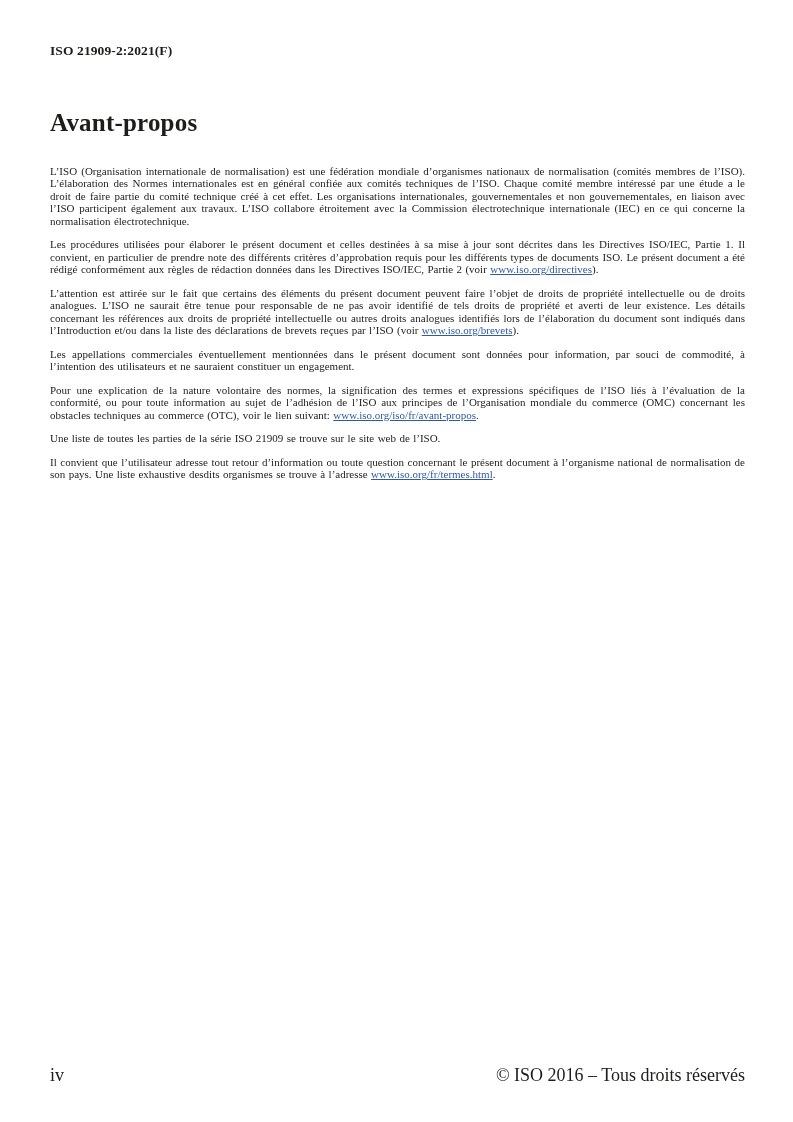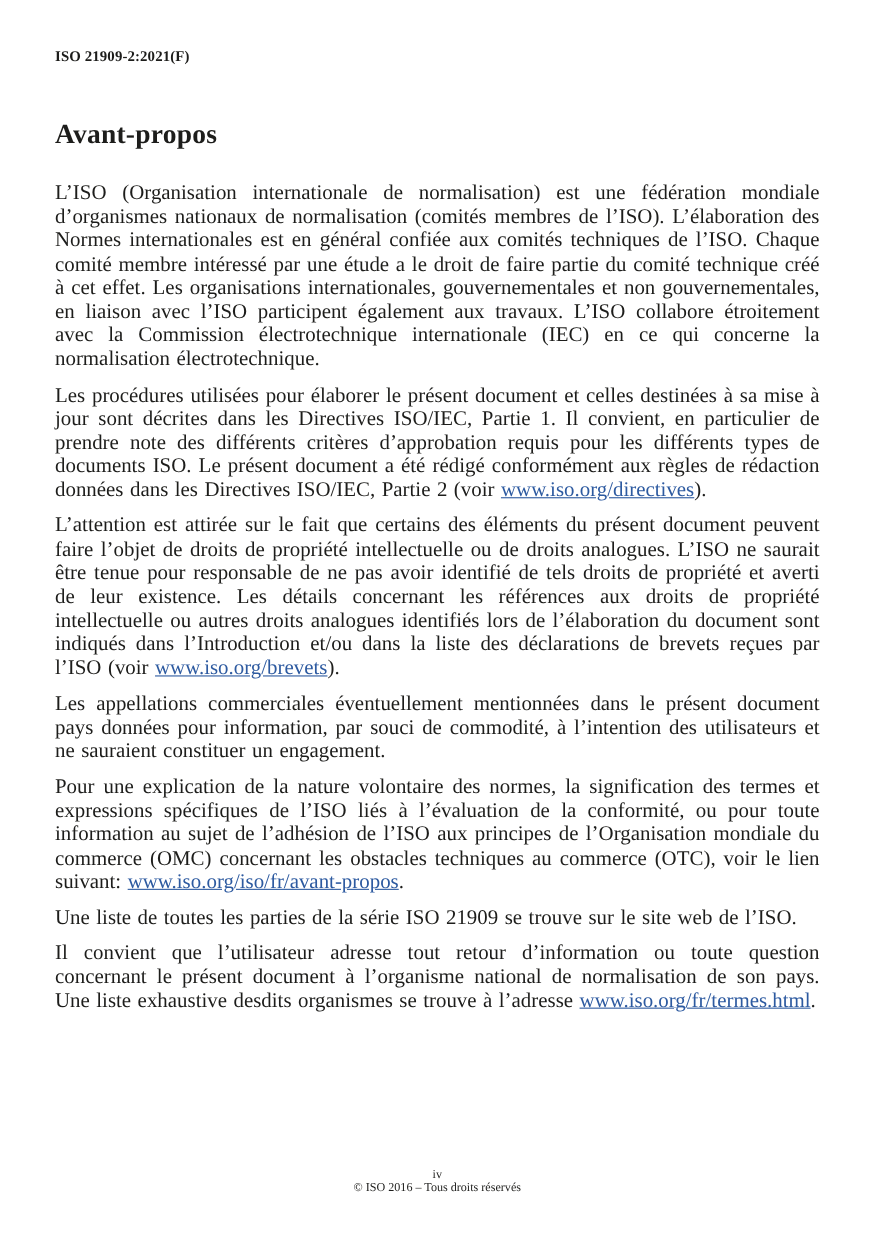--- a/index.html
+++ b/index.html
@@ -23,58 +23,57 @@
     font-size: 13.5px;
     letter-spacing: 0.1px;
   }
   h1.page-title {
     font-size: 25px;
     font-weight: bold;
     margin: 50px 0 28px 0;
     letter-spacing: 0.2px;
   }
   .body-paragraphs p {
-    font-size: 19px;
+    font-size: 11px;
     line-height: 1.135;
     text-align: justify;
     margin: 0 0 11px 0;
     word-spacing: 0.06em;
   }
   .body-paragraphs a {
     color: var(--link-color);
     text-decoration: underline;
     cursor: pointer;
   }
   .body-paragraphs em { font-style: italic; }
   .footer {
     position: absolute;
     left: 50px;
     right: 48px;
     bottom: 36px;
     display: flex;
     justify-content: space-between;
-    align-items: center;
-    font-size: 11px;
-    flex-direction: column;
+    align-items: flex-end;
+    font-size: 18px;
   }
 </style>
 </head>
 <body>
 
 <div class="page">
   <div class="content">
     <div class="doc-ref">ISO 21909-2:2021(F)</div>
 
     <h1 class="page-title">Avant-propos</h1>
 
     <div class="body-paragraphs">
         <p><span>L’ISO (Organisation internationale de normalisation) est une fédération mondiale d’organismes nationaux de normalisation (comités membres de l’ISO). L’élaboration des Normes internationales est en général confiée aux comités techniques de l’ISO. Chaque comité membre intéressé par une étude a le droit de faire partie du comité technique créé à cet effet. Les organisations internationales, gouvernementales et non gouvernementales, en liaison avec l’ISO participent également aux travaux. L’ISO collabore étroitement avec la Commission électrotechnique internationale (IEC) en ce qui concerne la normalisation électrotechnique.</span></p>
         <p><span>Les procédures utilisées pour élaborer le présent document et celles destinées à sa mise à jour sont décrites dans les Directives ISO/IEC, Partie 1. Il convient, en particulier de prendre note des différents critères d’approbation requis pour les différents types de documents ISO. Le présent document a été rédigé conformément aux règles de rédaction données dans les Directives ISO/IEC, Partie 2 (voir </span><a href="#">www.iso.org/directives</a><span>).</span></p>
         <p><span>L’attention est attirée sur le fait que certains des éléments du présent document peuvent faire l’objet de droits de propriété intellectuelle ou de droits analogues. L’ISO ne saurait être tenue pour responsable de ne pas avoir identifié de tels droits de propriété et averti de leur existence. Les détails concernant les références aux droits de propriété intellectuelle ou autres droits analogues identifiés lors de l’élaboration du document sont indiqués dans l’Introduction et/ou dans la liste des déclarations de brevets reçues par l’ISO (voir </span><a href="#">www.iso.org/brevets</a><span>).</span></p>
-        <p><span>Les appellations commerciales éventuellement mentionnées dans le présent document pays données pour information, par souci de commodité, à l’intention des utilisateurs et ne sauraient constituer un engagement.</span></p>
+        <p><span>Les appellations commerciales éventuellement mentionnées dans le présent document sont données pour information, par souci de commodité, à l’intention des utilisateurs et ne sauraient constituer un engagement.</span></p>
         <p><span>Pour une explication de la nature volontaire des normes, la signification des termes et expressions spécifiques de l’ISO liés à l’évaluation de la conformité, ou pour toute information au sujet de l’adhésion de l’ISO aux principes de l’Organisation mondiale du commerce (OMC) concernant les obstacles techniques au commerce (OTC), voir le lien suivant: </span><a href="#">www.iso.org/iso/fr/avant-propos</a><span>.</span></p>
         <p><span>Une liste de toutes les parties de la série ISO 21909 se trouve sur le site web de l’ISO.</span></p>
         <p><span>Il convient que l’utilisateur adresse tout retour d’information ou toute question concernant le présent document à l’organisme national de normalisation de son pays. Une liste exhaustive desdits organismes se trouve à l’adresse </span><a href="#">www.iso.org/fr/termes.html</a><span>.</span></p>
       </div>
   </div>
 
   <div class="footer">
     <span>iv</span>
     <span>© ISO 2016 – Tous droits réservés</span>
   </div>

